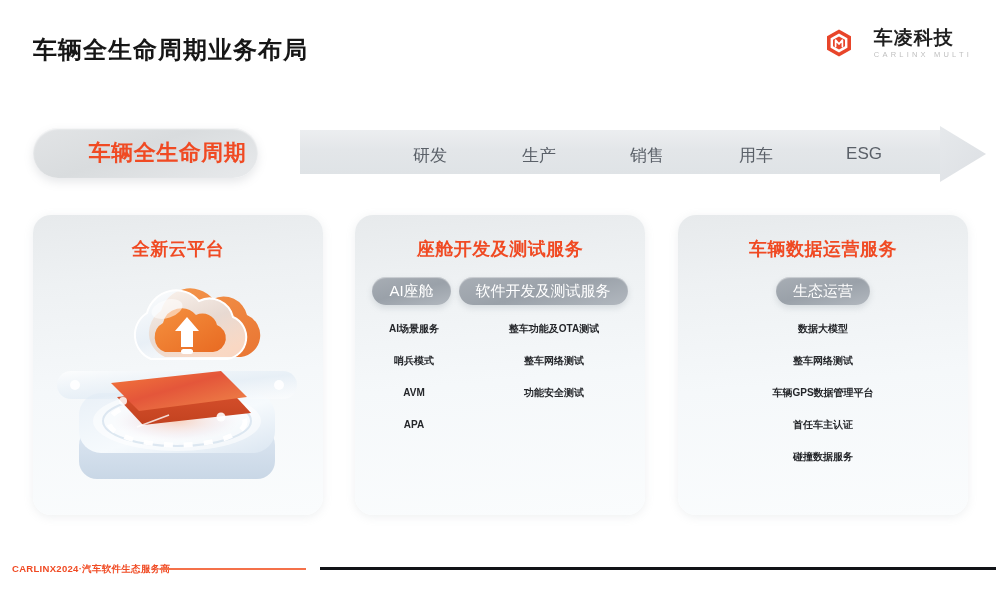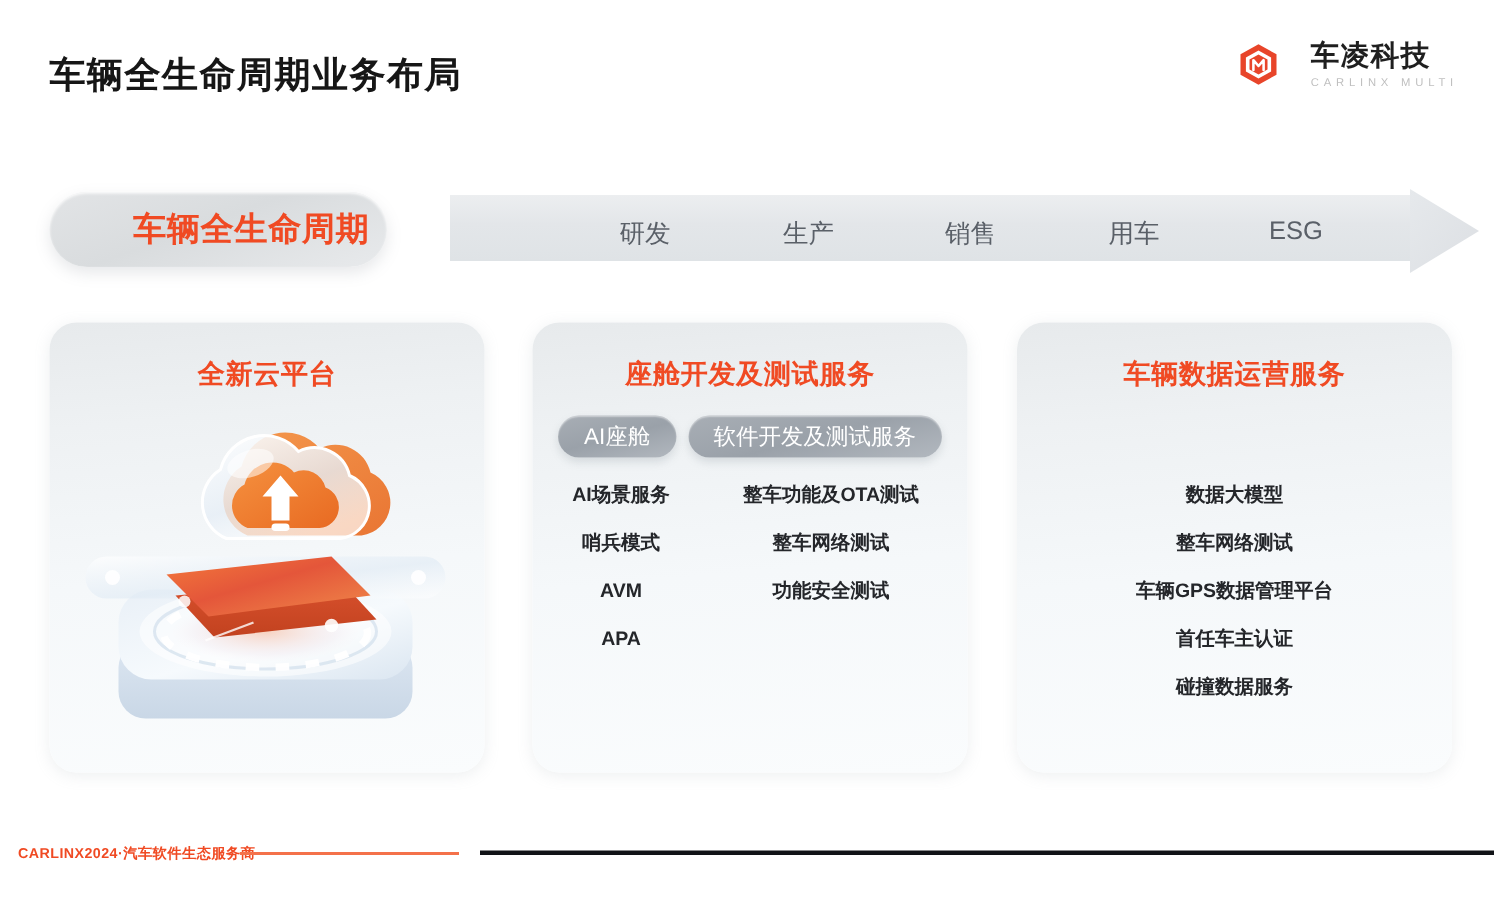--- a/index.html
+++ b/index.html
@@ -66,21 +66,21 @@
     display:flex;align-items:center;justify-content:center;
     color:#ffffff;font-size:15px;white-space:nowrap;
   }
 
   .cols{position:absolute;left:0;right:0;top:98px;display:flex;justify-content:center;}
   .col{display:flex;flex-direction:column;align-items:center;}
   .col-a{width:108px;}
   .col-b{width:172px;}
   .col-single{width:100%;}
   .item{
-    font-size:13px;font-weight:bold;color:#24262a;white-space:nowrap;
+    font-size:10px;font-weight:bold;color:#24262a;white-space:nowrap;
     line-height:1;height:32px;display:flex;align-items:center;justify-content:center;
   }
   .col-single .item{height:32px;}
 
   
   .illus{position:absolute;left:18px;top:60px;width:254px;height:230px;}
   .illus svg{display:block;}
 
   
   .footer{position:absolute;left:0;bottom:0;width:996px;height:46px;}
@@ -233,20 +233,23 @@
       <div class="col col-b">
         <div class="item">整车功能及OTA测试</div>
         <div class="item">整车网络测试</div>
         <div class="item">功能安全测试</div>
       </div>
     </div>
   </div>
 
   <div class="card" id="card-3">
     <div class="card-title">车辆数据运营服务</div>
+    <div class="tags">
+      <div class="tag">生态运营</div>
+    </div>
     <div class="cols">
       <div class="col col-single">
         <div class="item">数据大模型</div>
         <div class="item">整车网络测试</div>
         <div class="item">车辆GPS数据管理平台</div>
         <div class="item">首任车主认证</div>
         <div class="item">碰撞数据服务</div>
       </div>
     </div>
   </div>

